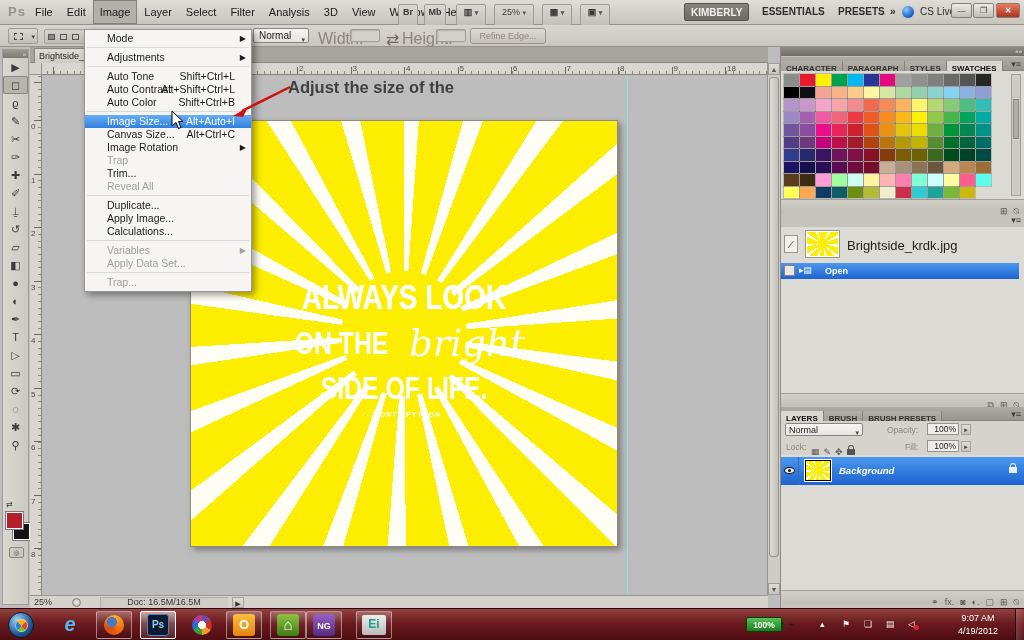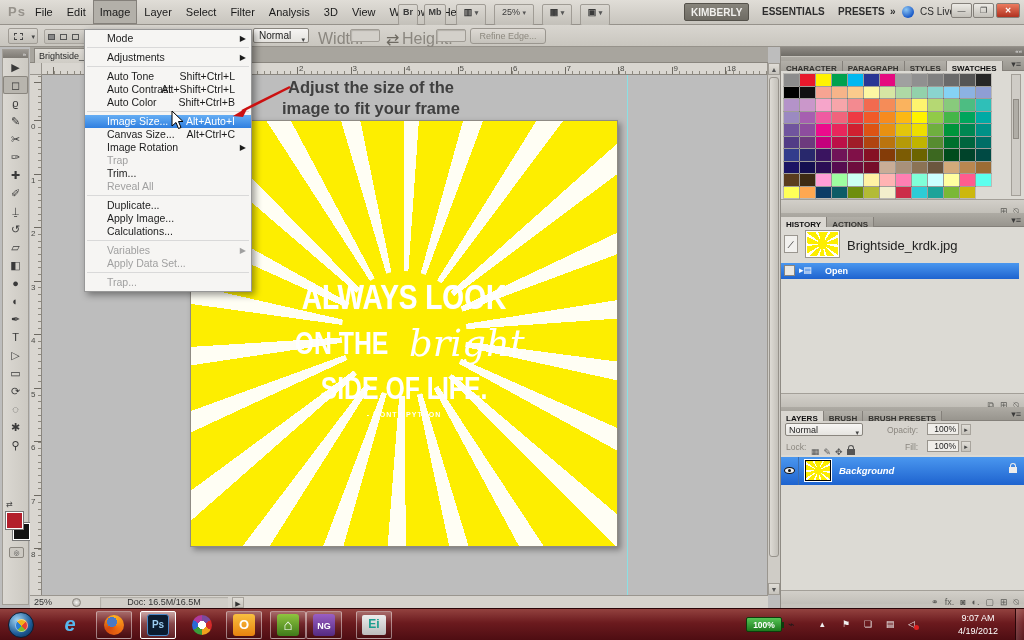--- a/index.html
+++ b/index.html
@@ -424,21 +424,20 @@
           <div class="sw" style="background: rgb(29, 163, 153);"></div>
           <div class="sw" style="background: rgb(122, 184, 53);"></div>
           <div class="sw" style="background: rgb(204, 184, 13);"></div>
         </div>
       <div id="sw-scroll">
           <div id="sw-thumb"></div>
         </div>
     </div>
     <div class="pfooter" style="top:152px"><span class="icon">⊞</span><span class="icon">⍉</span></div>
 
-    <div class="ptab-row" style="top:166px" id="history-tabs"><div class="ptab active" style="display: inline-block;">HISTORY</div><div class="ptab" style="display: inline-block;">ACTIONS</div></div>
     <span class="pmenu-ic" style="top:168px">▾≡</span>
     <div class="pcontent" style="top:180px;height:166px">
       <div class="hist-row1">
         <div class="hist-brushbox">∕</div>
         <div class="hist-thumb"></div>
         <div class="hist-label">Brightside_krdk.jpg</div>
       </div>
       <div id="history-entries">
           <div class="hist-open">
             <div class="chk"></div>
@@ -498,21 +497,20 @@
       <div class="mi">Calculations...</div>
       <div class="msep"></div>
       <div class="mi disabled">Variables<span class="sub">▶</span></div>
       <div class="mi disabled">Apply Data Set...</div>
       <div class="msep"></div>
       <div class="mi disabled">Trap...</div>
     </div>
 
   <div id="annotation">
     <div>Adjust the size of the</div>
-    <div style="margin-left:-6px">image to fit your frame</div>
   </div>
   <svg id="annot-arrow" width="64" height="40">
     <line x1="60" y1="5" x2="12" y2="29" stroke="#cc1111" stroke-width="2.5"></line>
     <polygon points="3,34 18,25 13,35" fill="#cc1111"></polygon>
   </svg>
   <svg id="cursor" width="14" height="20">
     <path d="M1,1 L1,16 L5,12.5 L7.5,18.5 L10,17.5 L7.5,11.5 L12,11.5 Z" fill="#fff" stroke="#000" stroke-width="1"></path>
   </svg>
 
   <div id="taskbar">

